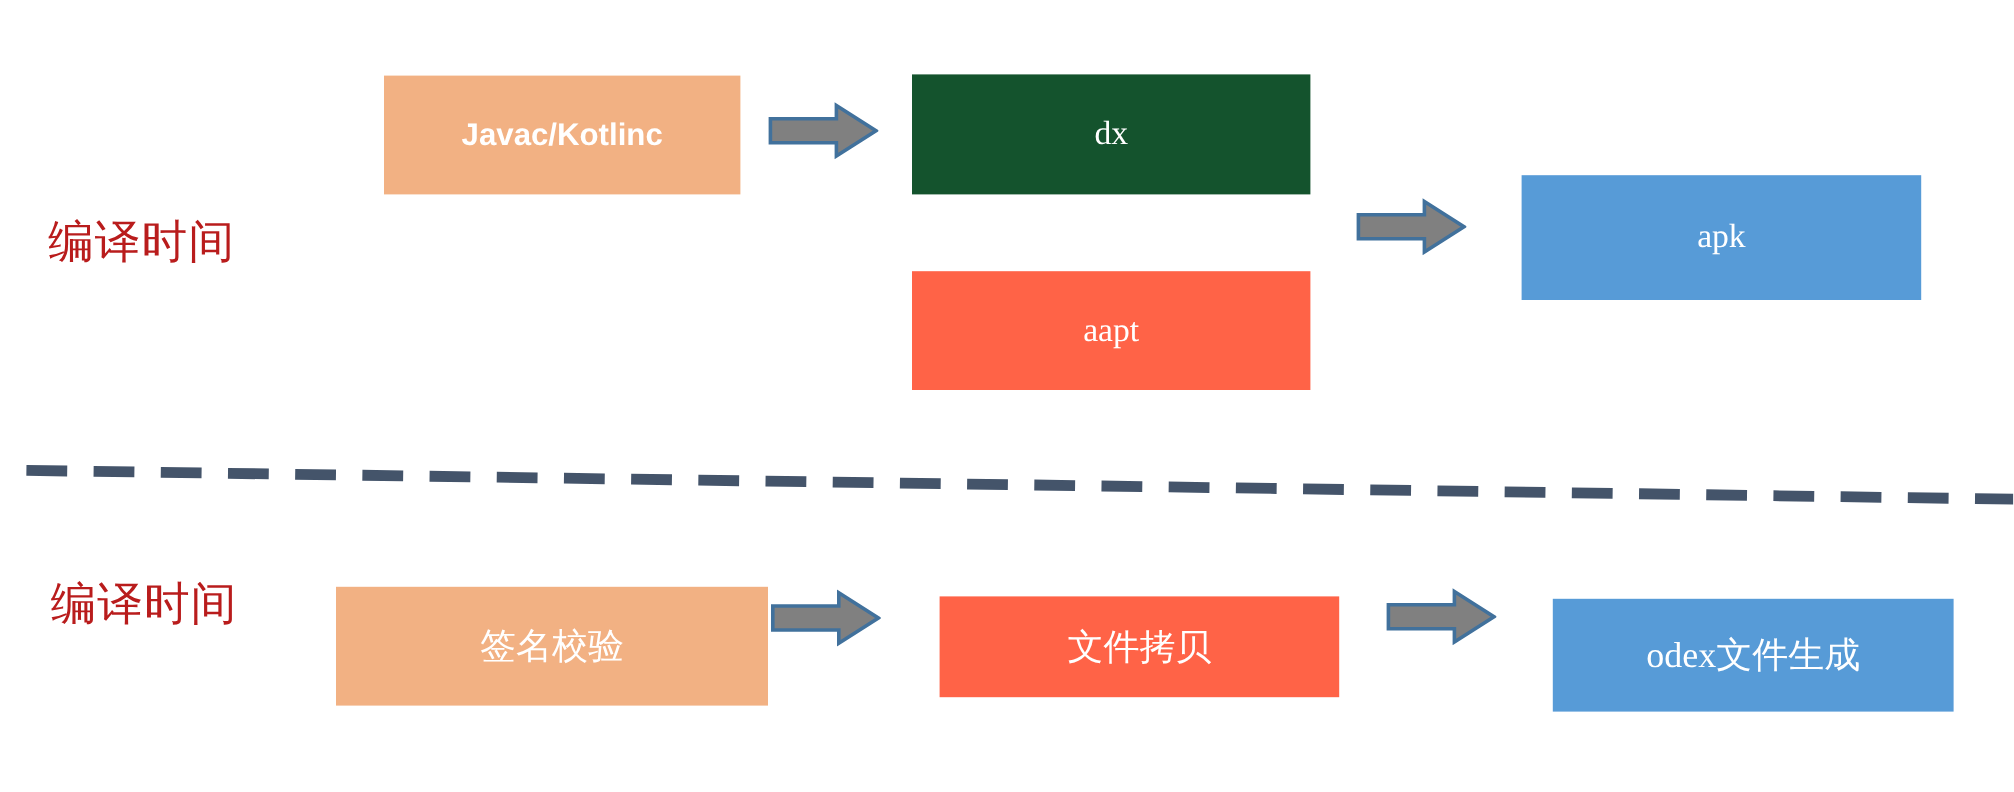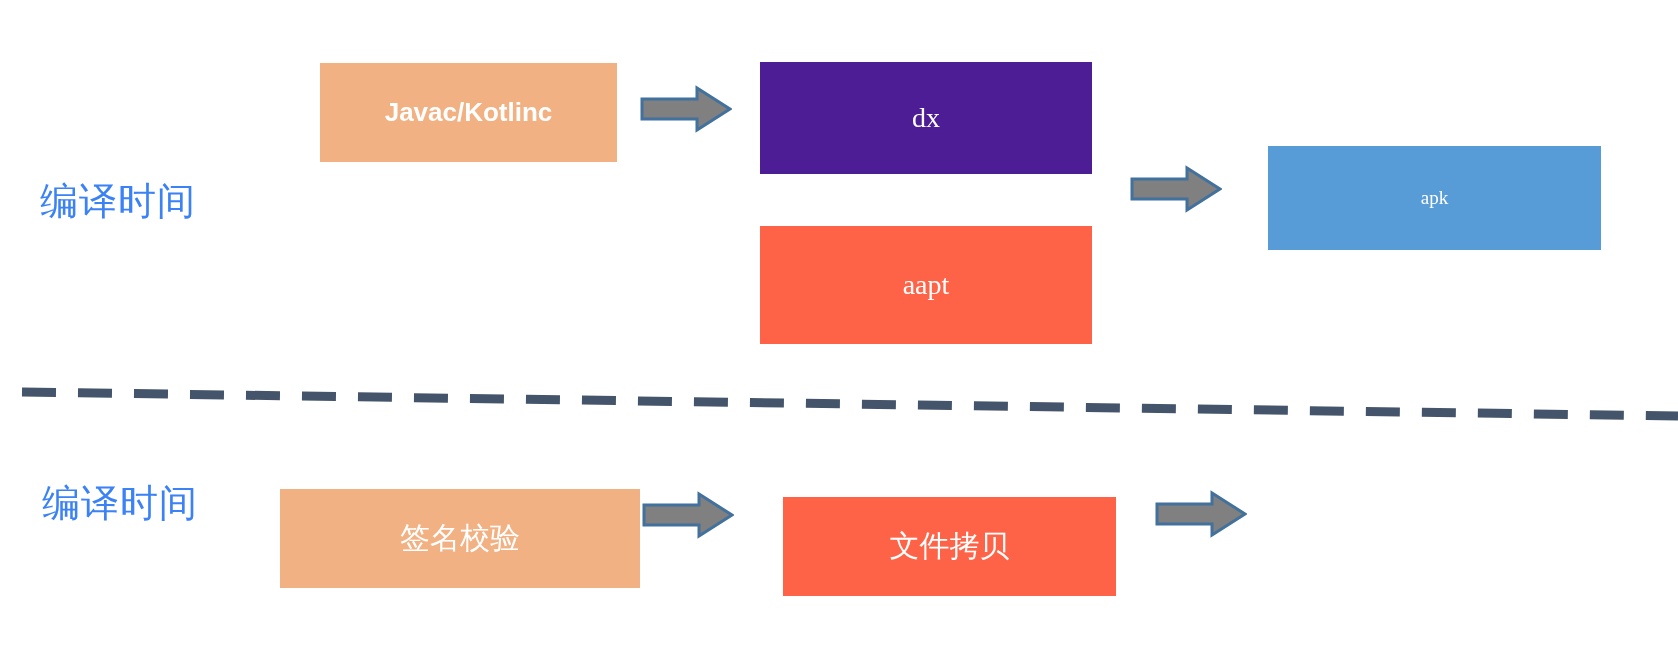--- a/index.html
+++ b/index.html
@@ -12,21 +12,21 @@
   }
   #canvas {
     position: relative;
     width: 1678px;
     height: 660px;
     background: #ffffff;
     overflow: hidden;
   }
   .stage-label {
     position: absolute;
-    color: #3b82f6;
+    color: #b91c1c;
     font-family: "Liberation Serif", serif;
     font-weight: 400;
     white-space: nowrap;
     letter-spacing: 1px;
   }
   .box {
     position: absolute;
     display: flex;
     align-items: center;
     justify-content: center;
@@ -51,44 +51,45 @@
 </style>
 </head>
 <body>
 
 <div id="canvas">
 
   <div class="stage-label" style="left:40px; top:176px; font-size:38px;">编译时间</div>
 
   <div class="box box-sans" style="left:281px; top:63px; width:297px; height:99px; background:#F2B183; font-size:26px;margin-left:39px;">Javac/Kotlinc</div>
 
-  <div class="box box-serif" style="left:760px; top:62px; width:332px; height:112px; background:#4c1d95; font-size:28px;">dx</div>
+  <div class="box box-serif" style="left:760px; top:62px; width:332px; height:100px; background:#14532d; font-size:28px;">dx</div>
 
-  <div class="box box-serif" style="left:760px; top:226px; width:332px; height:118px; background:#FF6347; font-size:28px;">aapt</div>
+  <div class="box box-serif" style="left:760px; top:226px; width:332px; height:99px; background:#FF6347; font-size:28px;">aapt</div>
 
-  <div class="box box-serif" style="left:1268px; top:146px; width:333px; height:104px; background:#579BD7; font-size:19px;">apk</div>
+  <div class="box box-serif" style="left:1268px; top:146px; width:333px; height:104px; background:#579BD7; font-size:28px;">apk</div>
 
   <svg class="arrow" style="left:640px; top:85px;" width="92" height="48" viewBox="0 0 92 48">
     <polygon points="2,14 57,14 57,3 90,24 57,45 57,34 2,34" fill="#808080" stroke="#41719C" stroke-width="3" stroke-linejoin="miter"></polygon>
   </svg>
 
   <svg class="arrow" style="left:1130px; top:165px;" width="92" height="48" viewBox="0 0 92 48">
     <polygon points="2,14 57,14 57,3 90,24 57,45 57,34 2,34" fill="#808080" stroke="#41719C" stroke-width="3" stroke-linejoin="miter"></polygon>
   </svg>
 
   <svg class="divider" style="left:0px; top:380px;" width="1678" height="60" viewBox="0 0 1678 60">
     <line x1="22" y1="12" x2="1678" y2="36" stroke="#44546A" stroke-width="9" stroke-dasharray="34 22" stroke-linecap="butt"></line>
   </svg>
 
   <div class="stage-label" style="left:42px; top:478px; font-size:38px;">编译时间</div>
 
   <div class="box box-serif" style="left:280px; top:489px; width:360px; height:99px; background:#F2B183; font-size:30px;">签名校验</div>
 
-  <div class="box box-serif" style="left:783px; top:497px; width:333px; height:99px; background:#FF6347; font-size:30px;">文件拷贝</div>
+  <div class="box box-serif" style="left:783px; top:497px; width:333px; height:84px; background:#FF6347; font-size:30px;">文件拷贝</div>
 
+  <div class="box box-serif" style="left:1294px; top:499px; width:334px; height:94px; background:#579BD7; font-size:30px;">odex文件生成</div>
 
   <svg class="arrow" style="left:642px; top:491px;" width="92" height="48" viewBox="0 0 92 48">
     <polygon points="2,14 57,14 57,3 90,24 57,45 57,34 2,34" fill="#808080" stroke="#41719C" stroke-width="3" stroke-linejoin="miter"></polygon>
   </svg>
 
   <svg class="arrow" style="left:1155px; top:490px;" width="92" height="48" viewBox="0 0 92 48">
     <polygon points="2,14 57,14 57,3 90,24 57,45 57,34 2,34" fill="#808080" stroke="#41719C" stroke-width="3" stroke-linejoin="miter"></polygon>
   </svg>
 
 </div>

